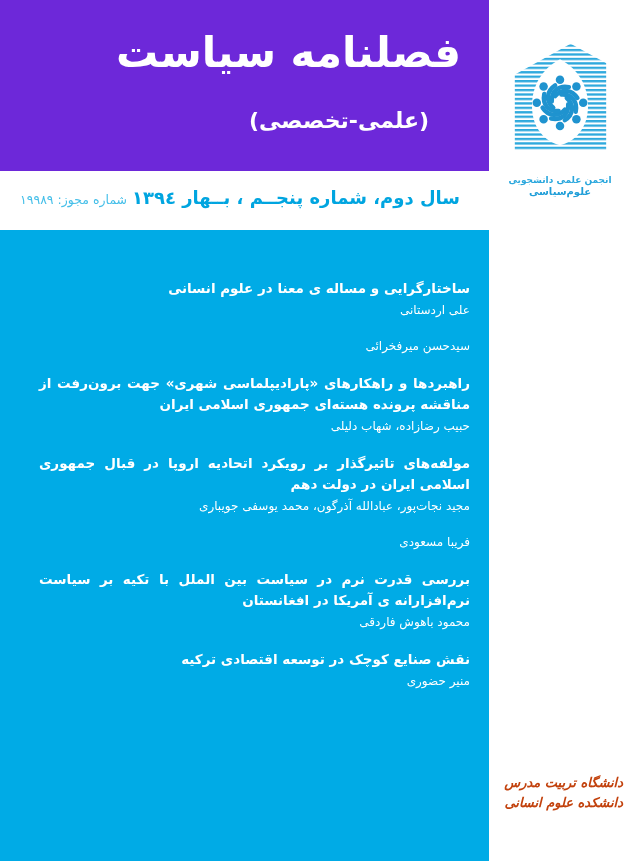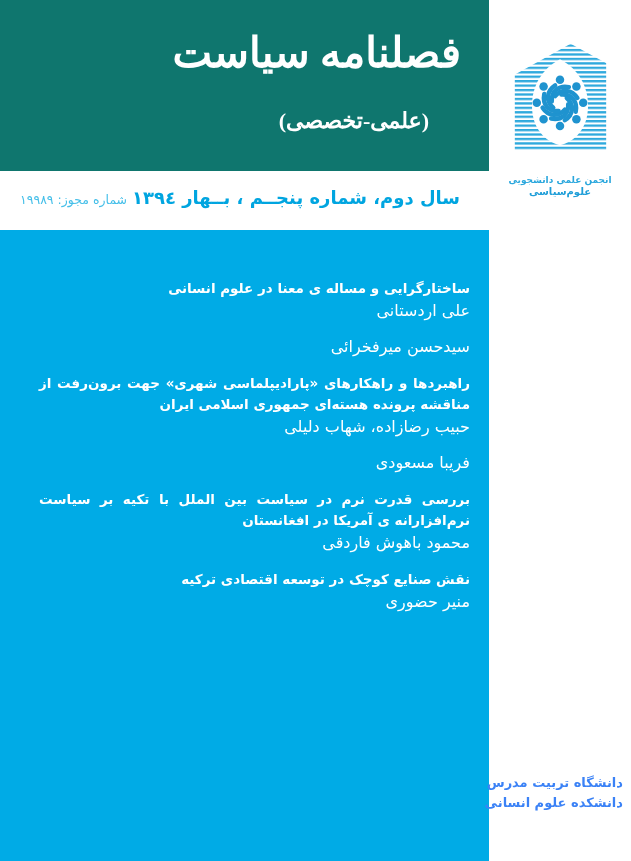--- a/index.html
+++ b/index.html
@@ -13,22 +13,21 @@
     width: 631px;
     height: 861px;
     background: #ffffff;
     overflow: hidden;
   }
   
   .header-block {
     position: absolute;
     left: 0; top: 0;
     width: 489px; height: 171px;
-    background: #0f766e;
-    font-family: Liberation Serif, serif;
+    background: #6d28d9;
   }
   .journal-title {
     position: absolute;
     top: 28px; right: 28px;
     color: #ffffff;
     font-size: 42px;
     font-weight: bold;
     direction: rtl;
     white-space: nowrap;
     letter-spacing: 0;
@@ -82,21 +81,21 @@
   .article-title {
     color: #ffffff;
     font-size: 13.5px;
     font-weight: bold;
     line-height: 21px;
     text-align: justify;
     text-align-last: right;
   }
   .article-authors {
     color: #ffffff;
-    font-size: 16px;
+    font-size: 12px;
     line-height: 19px;
     margin-top: 2px;
     text-align: right;
   }
   
   .right-col {
     position: absolute;
     left: 489px; top: 0;
     width: 142px; height: 861px;
     background: #ffffff;
@@ -124,25 +123,26 @@
     font-weight: bold;
     direction: rtl;
     text-align: center;
     white-space: nowrap;
   }
   .university {
     position: absolute;
     top: 773px; right: 8px;
     text-align: right;
     direction: rtl;
-    color: #3b82f6;
+    color: #c2410c;
     font-weight: bold;
     font-size: 13px;
     line-height: 20px;
     white-space: nowrap;
+    font-style: italic;
   }
 </style>
 </head>
 <body>
 
 <div id="page">
 
   <div class="header-block">
     <div class="journal-title">فصلنامه سیاست</div>
     <div class="journal-subtitle">(علمی-تخصصی)</div>
@@ -163,20 +163,24 @@
 
       <div class="article">
         <div class="article-authors">سیدحسن میرفخرائی</div>
       </div>
 
       <div class="article">
         <div class="article-title">راهبردها و راهکارهای «پارادیپلماسی شهری» جهت برون‌رفت از مناقشه پرونده هسته‌ای جمهوری اسلامی ایران</div>
         <div class="article-authors">حبیب رضازاده، شهاب دلیلی</div>
       </div>
 
+      <div class="article">
+        <div class="article-title">مولفه‌های تاثیرگذار بر رویکرد اتحادیه اروپا در قبال جمهوری اسلامی ایران  در دولت دهم</div>
+        <div class="article-authors">مجید نجات‌پور، عبادالله آذرگون، محمد یوسفی جویباری</div>
+      </div>
 
       <div class="article">
         <div class="article-authors">فریبا مسعودی</div>
       </div>
 
       <div class="article">
         <div class="article-title">بررسی قدرت نرم  در سیاست بین الملل با تکیه بر سیاست نرم‌افزارانه ی آمریکا در افغانستان</div>
         <div class="article-authors">محمود باهوش فاردقی</div>
       </div>
 

